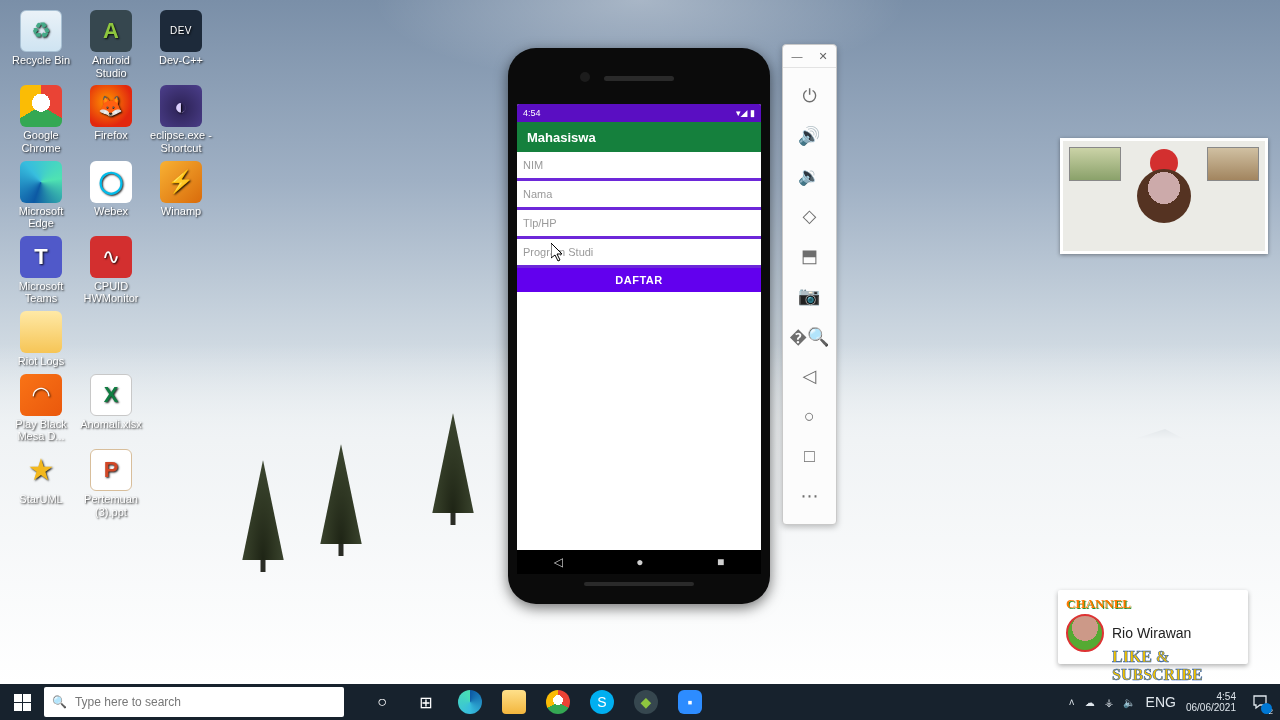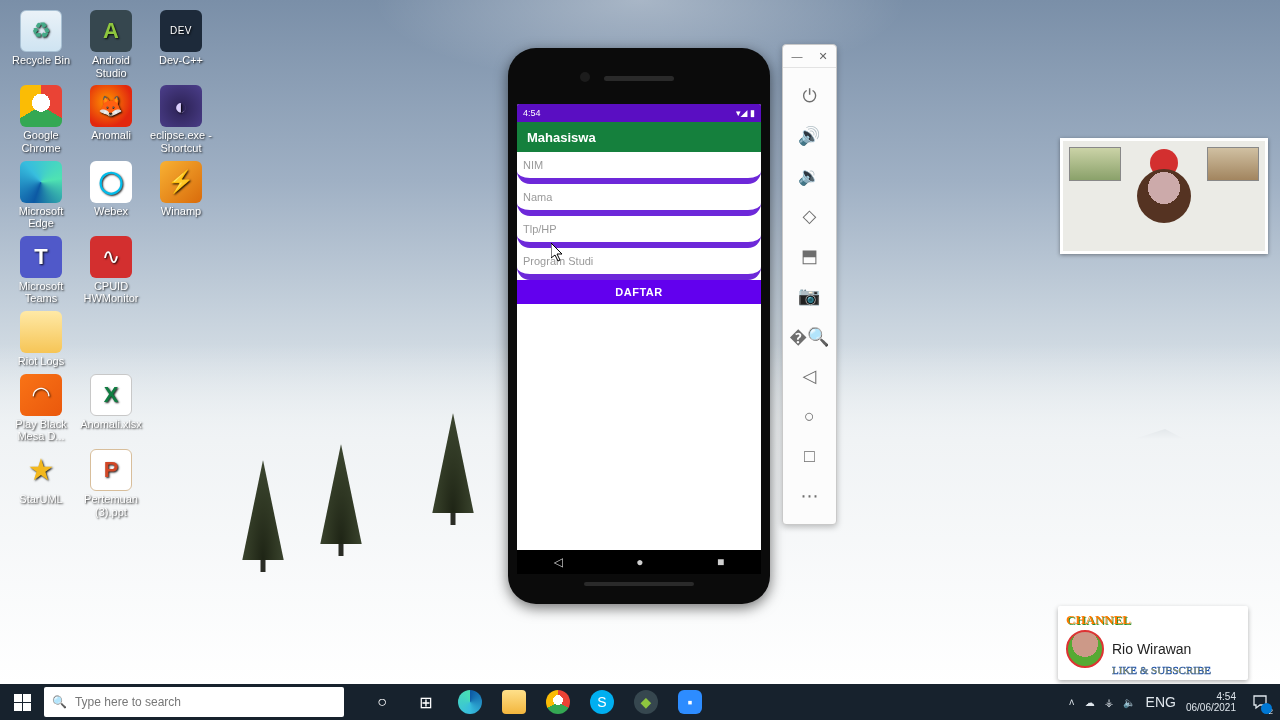--- a/index.html
+++ b/index.html
@@ -46,45 +46,45 @@
   .c-star{background:transparent;} .c-star:after{content:"★";color:#f3b81e;font-size:30px;}
   .c-ppt{background:#fff;border:1px solid #d8be9b;} .c-ppt:after{content:"P";color:#d24726;font-weight:bold;}
   
   .phone{position:absolute;left:508px;top:48px;width:262px;height:556px;background:#0b0b0b;border-radius:28px;box-shadow:0 4px 14px rgba(0,0,0,.55);padding:8px;}
   .speaker{position:absolute;top:28px;left:50%;transform:translateX(-50%);width:70px;height:5px;border-radius:3px;background:#2a2a2a;}
   .cam{position:absolute;top:24px;left:72px;width:10px;height:10px;border-radius:50%;background:#1c1c1c;}
   .nav-gesture{position:absolute;bottom:18px;left:50%;transform:translateX(-50%);width:110px;height:4px;border-radius:3px;background:#2a2a2a;}
   .screen{position:absolute;top:56px;left:9px;right:9px;bottom:52px;background:#fff;border-radius:2px;overflow:hidden;}
   .statusbar{height:18px;background:#5a0ec2;color:#fff;font-size:9px;display:flex;justify-content:space-between;align-items:center;padding:0 6px;}
   .appbar{height:30px;background:#15803d;color:#fff;font-size:13px;font-weight:600;display:flex;align-items:center;padding:0 10px;}
-  .field{border-bottom:6px solid #6d28d9;border-radius:13px;}
+  .field{border-bottom:3px solid #6d28d9;}
   .field input{width:100%;border:none;outline:none;padding:7px 6px;font-size:11px;background:transparent;}
   .field input::placeholder{color:#9a9a9a;}
   .btn-daftar{background:#6200ee;color:#fff;text-align:center;font-size:11px;font-weight:700;letter-spacing:.5px;padding:6px 12px;}
   .softnav{position:absolute;bottom:30px;left:9px;right:9px;height:24px;background:#000;display:flex;justify-content:space-around;align-items:center;color:#cfcfcf;font-size:12px;}
   
   .emuctl{position:absolute;left:782px;top:44px;width:55px;background:#fcfcfc;border:1px solid #c9c9c9;border-radius:4px;box-shadow:0 2px 6px rgba(0,0,0,.25);}
   .emuctl .top{display:flex;justify-content:flex-end;gap:0;border-bottom:1px solid #e3e3e3;}
   .emuctl .top span{width:26px;height:22px;display:flex;align-items:center;justify-content:center;font-size:11px;color:#666;}
   .emuctl .btns{display:flex;flex-direction:column;align-items:center;padding:8px 0;}
   .emuctl .btns div{width:100%;height:40px;display:flex;align-items:center;justify-content:center;color:#6e6e6e;font-size:18px;}
   
   .webcam{position:absolute;top:138px;right:12px;width:208px;height:116px;background:#ebebe6;border:3px solid #fff;box-shadow:0 1px 4px rgba(0,0,0,.4);display:flex;align-items:center;justify-content:center;}
   .webcam .person{width:54px;height:54px;border-radius:50%;background:radial-gradient(circle at 50% 35%,#caa 0 16px,#532 16px);position:relative;}
   .webcam .badge{position:absolute;top:8px;left:50%;transform:translateX(-50%);width:28px;height:28px;border-radius:50%;background:#d32f2f;}
   .webcam .poster{position:absolute;top:6px;width:52px;height:34px;background:#fff;border:1px solid #888;}
   .webcam .poster.l{left:6px;background:linear-gradient(#cbd3a7,#8aa16a);}
   .webcam .poster.r{right:6px;background:linear-gradient(#d0c0a2,#a2855f);}
   
-  .channel{position:absolute;right:32px;bottom:40px;width:190px;height:74px;background:#fff;border-radius:2px;box-shadow:0 2px 5px rgba(0,0,0,.3);padding:6px 8px;margin-left:40px;}
+  .channel{position:absolute;right:32px;bottom:56px;width:190px;height:74px;background:#fff;border-radius:2px;box-shadow:0 2px 5px rgba(0,0,0,.3);padding:6px 8px;margin-left:40px;}
   .channel .chtitle{font-family:"Comic Sans MS",cursive;color:#ff7a00;font-weight:bold;font-size:13px;text-shadow:1px 1px #2a8f2a;}
   .channel .row{display:flex;align-items:center;gap:8px;margin-top:2px;}
   .channel .av{width:38px;height:38px;border-radius:50%;background:radial-gradient(circle at 50% 35%,#c98 0 13px,#5a3 13px);border:2px solid #d33;}
   .channel .name{font-size:14px;color:#222;}
-  .channel .sub{font-family:"Comic Sans MS";font-size:11px;color:#f2c200;font-weight:normal;-webkit-text-stroke:.5px #1752be;margin-left:46px;margin-top:-4px;}
+  .channel .sub{font-family:"Comic Sans MS";font-size:16px;color:#f2c200;font-weight:bold;-webkit-text-stroke:.5px #1752be;margin-left:46px;margin-top:-4px;}
   
   .taskbar{position:absolute;left:0;right:0;bottom:0;height:36px;background:#17222d;display:flex;align-items:center;color:#fff;}
   .startbtn{width:44px;height:36px;display:flex;align-items:center;justify-content:center;}
   .winlogo{display:grid;grid-template-columns:8px 8px;grid-template-rows:8px 8px;gap:1px;}
   .winlogo span{background:#fff;}
   .search{flex:0 0 300px;height:30px;background:#fff;border-radius:2px;display:flex;align-items:center;padding:0 8px;color:#777;font-size:12px;gap:8px;}
   .tbicons{display:flex;align-items:center;margin-left:18px;gap:4px;}
   .tb{width:40px;height:36px;display:flex;align-items:center;justify-content:center;font-size:16px;}
   .tb .ico{width:24px;height:24px;border-radius:4px;display:flex;align-items:center;justify-content:center;font-size:14px;}
   .tray{margin-left:auto;display:flex;align-items:center;gap:10px;padding-right:6px;font-size:10px;color:#dfe6ec;}
@@ -119,21 +119,21 @@
         <div>Dev-C++</div>
       </div>
     </div>
     <div class="drow">
       <div class="dicon">
         <div class="ibox c-chrome"></div>
         <div>Google Chrome</div>
       </div>
       <div class="dicon">
         <div class="ibox c-ff"></div>
-        <div>Anomali</div>
+        <div>Firefox</div>
       </div>
       <div class="dicon">
         <div class="ibox c-ecl"></div>
         <div>eclipse.exe - Shortcut</div>
       </div>
     </div>
     <div class="drow">
       <div class="dicon">
         <div class="ibox c-edge"></div>
         <div>Microsoft Edge</div>

